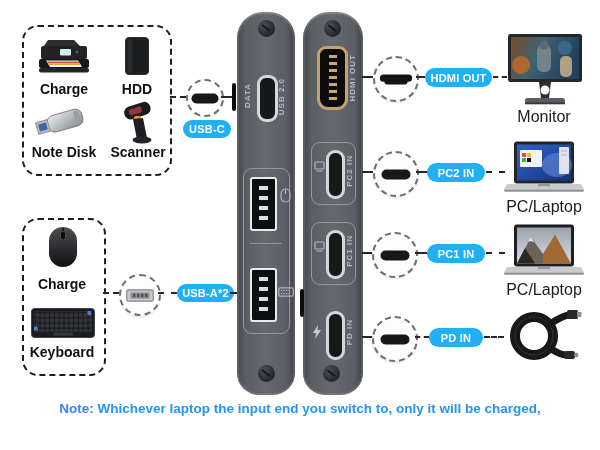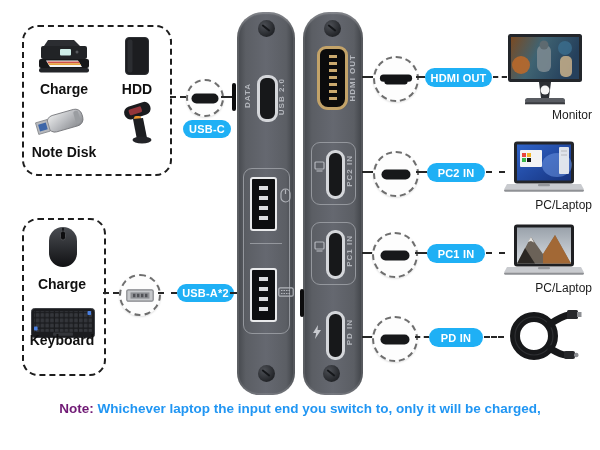--- a/index.html
+++ b/index.html
@@ -5,21 +5,21 @@
   html,body{margin:0;padding:0;background:#fff;}
   .stage{position:relative;width:600px;height:450px;background:#ffffff;overflow:hidden;
          font-family:"Liberation Sans",sans-serif;-webkit-font-smoothing:antialiased;}
   .abs{position:absolute;}
 
   
   .dashed-box{position:absolute;border:2px dashed #1d1d1d;border-radius:16px;background:#fff;}
 
   
   .dev-label{position:absolute;text-align:center;color:#101010;font-weight:700;font-size:14px;}
-  .right-label{position:absolute;text-align:right;color:#1b1b1b;font-weight:500;font-size:12px;}
+  .right-label{position:absolute;text-align:center;color:#1b1b1b;font-weight:500;font-size:16px;}
 
   
   .conn{position:absolute;background:#fdfdfd;border:2px dashed #6e6e6e;border-radius:50%;
         display:flex;align-items:center;justify-content:center;box-shadow:0 1px 2px rgba(0,0,0,.12);}
 
   
   .badge{position:absolute;background:#1fb0f5;color:#fff;font-weight:700;font-size:11px;
          border-radius:10px;display:flex;align-items:center;justify-content:center;
          letter-spacing:.2px;white-space:nowrap;}
 
@@ -44,21 +44,21 @@
   .hdmi-port{position:absolute;background:#0b0b0c;border:3px solid #c3a369;border-radius:9px 9px 11px 11px;
              display:flex;align-items:center;justify-content:center;}
   .hdmi-port .pinstrip{width:8px;height:78%;
              background:repeating-linear-gradient(180deg,#caa96e 0 3px,transparent 3px 7px);}
   .outline-box{position:absolute;border:1px solid #94979d;border-radius:9px;}
   .side-tick{position:absolute;background:#0c0c0d;border-radius:2px;}
   .divider{position:absolute;background:#94979d;height:1px;}
 
   .note{position:absolute;left:0;top:399px;width:600px;text-align:center;
         font-size:13.5px;line-height:19px;font-weight:600;color:#2196f3;}
-  .note .prefix{color:#701a75;font-weight:700;}
+  .note .prefix{color:#3b82f6;font-weight:700;}
 </style>
 </head>
 <body>
 
 <div class="stage">
 
   <div class="dashed-box" style="left:22px;top:25px;width:146px;height:147px;"></div>
 
   <svg class="abs" style="left:36px;top:38px;" width="56" height="40" viewBox="0 0 56 40">
     <polygon points="12,2 38,2 44,8 8,8" fill="#2b2d31"></polygon>
@@ -98,20 +98,21 @@
 
   <svg class="abs" style="left:120px;top:99px;" width="36" height="46" viewBox="0 0 36 46">
     <g transform="rotate(-18 18 12)">
       <rect x="4" y="5" width="27" height="13" rx="6" fill="#1a1b1e"></rect>
       <rect x="9" y="8" width="13" height="6" rx="1.5" fill="#93353a"></rect>
     </g>
     <rect x="14" y="17" width="7" height="8" rx="2" fill="#e8952e"></rect>
     <polygon points="13,20 23,19 27,39 17,41" fill="#1d1e21"></polygon>
     <ellipse cx="22" cy="41" rx="9.5" ry="3.4" fill="#232428"></ellipse>
   </svg>
+  <div class="dev-label" style="left:98px;top:144px;width:80px;">Scanner</div>
 
   <div class="dashed-box" style="left:22px;top:218px;width:80px;height:154px;"></div>
 
   <svg class="abs" style="left:48px;top:226px;" width="30" height="42" viewBox="0 0 30 42">
     <defs>
       <linearGradient id="mgrad" x1="0" y1="0" x2="0" y2="1">
         <stop offset="0" stop-color="#4a4d52"></stop>
           <stop offset="1" stop-color="#101113"></stop>
       </linearGradient>
     </defs>
@@ -126,21 +127,21 @@
       <pattern id="keys" width="4.8" height="5.2" patternUnits="userSpaceOnUse">
         <rect width="3.6" height="4" rx="0.8" fill="#34363b"></rect>
       </pattern>
     </defs>
     <rect x="0.5" y="0.5" width="63" height="29" rx="3" fill="#1b1c1f" stroke="#404247"></rect>
     <rect x="3" y="3" width="58" height="20.8" fill="url(#keys)"></rect>
     <rect x="22" y="24.5" width="20" height="3.2" rx="1" fill="#34363b"></rect>
     <rect x="56.5" y="3" width="3.6" height="4" rx="0.8" fill="#4a7fe0"></rect>
     <rect x="3" y="18.6" width="3.6" height="4" rx="0.8" fill="#4a7fe0"></rect>
   </svg>
-  <div class="dev-label" style="left:12px;top:332px;width:100px;">Keyboard</div>
+  <div class="dev-label" style="left:12px;top:344px;width:100px;">Keyboard</div>
 
   <div class="dash" style="left:170px;top:96px;width:16px;"></div>
   <div class="conn" style="left:186px;top:79px;width:34px;height:34px;">
     <svg width="28" height="11" viewBox="0 0 28 11">
         <rect x="0.5" y="0.5" width="27" height="10" rx="5" fill="#17181a"></rect>
       </svg>
   </div>
   <div class="dash" style="left:221px;top:96px;width:11px;"></div>
   <div class="side-tick" style="left:232px;top:83px;width:4px;height:28px;"></div>
   <div class="badge" style="left:183px;top:120px;width:48px;height:18px;">USB-C</div>

